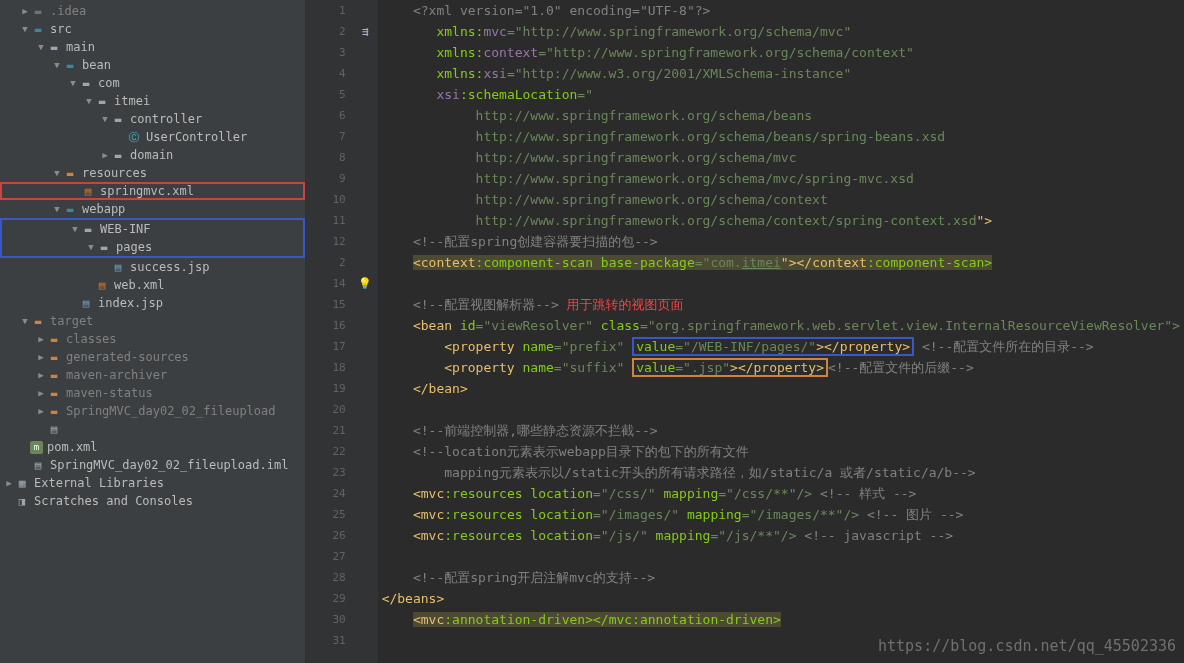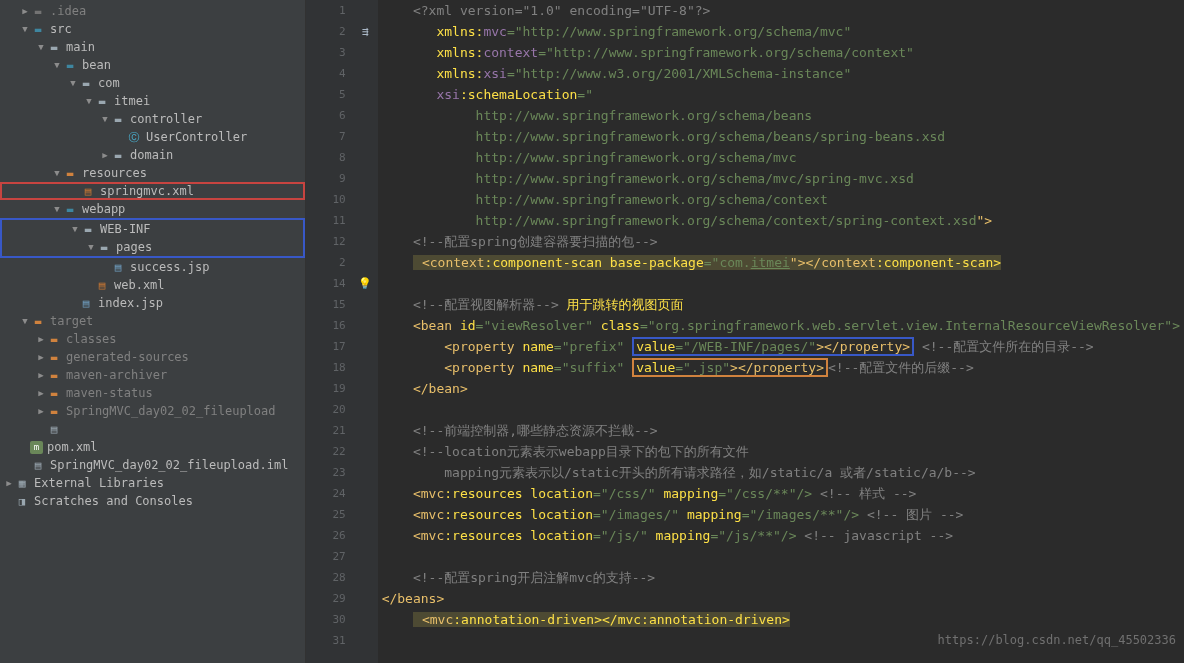--- a/index.html
+++ b/index.html
@@ -35,29 +35,29 @@
 .red-box { border: 2px solid #c74440; }
 .blue-box-tree { border: 2px solid #3858c7; }
 .editor-area { flex: 1; display: flex; background: #2b2b2b; position: relative; }
 .gutter { width: 48px; background: #313335; text-align: right; padding: 0 8px 0 0; color: #606366; }
 .gutter-icons { width: 24px; background: #313335; }
 .line-num { height: 21px; line-height: 21px; font-size: 11px; }
 .code { flex: 1; padding: 0 4px; font-size: 13px; line-height: 21px; }
 .code-line { height: 21px; white-space: pre; }
 .gutter-icon { height: 21px; display: flex; align-items: center; justify-content: center; font-size: 11px; }
 .c-tag { color: #e8bf6a; }
-.c-attr { color: #fde047; }
+.c-attr { color: #84cc16; }
 .c-ns { color: #9876aa; }
 .c-str { color: #6a8759; }
 .c-comment { color: #808080; }
-.c-red-text { color: #fde047; }
-.hilit-1 { background: #4d4a33; padding-left: 9px; }
+.c-red-text { color: #ef4444; }
+.hilit-1 { background: #4d4a33; }
 .blue-box { border: 2px solid #3858c7; padding: 0 2px; }
 .orange-box { border: 2px solid #d0823e; padding: 0 2px; }
-.watermark { position: absolute; bottom: 16px; right: 8px; color: #707070; font-size: 12px; }
+.watermark { position: absolute; bottom: 8px; right: 8px; color: #707070; font-size: 15px; }
 .bulb { color: #e8af3c; }
 </style>
 </head>
 <body>
 
 <div class="ide">
   <div class="sidebar">
     <div class="tree">
       <div class="tree-item indent-1">
           <span class="chevron right"></span>

